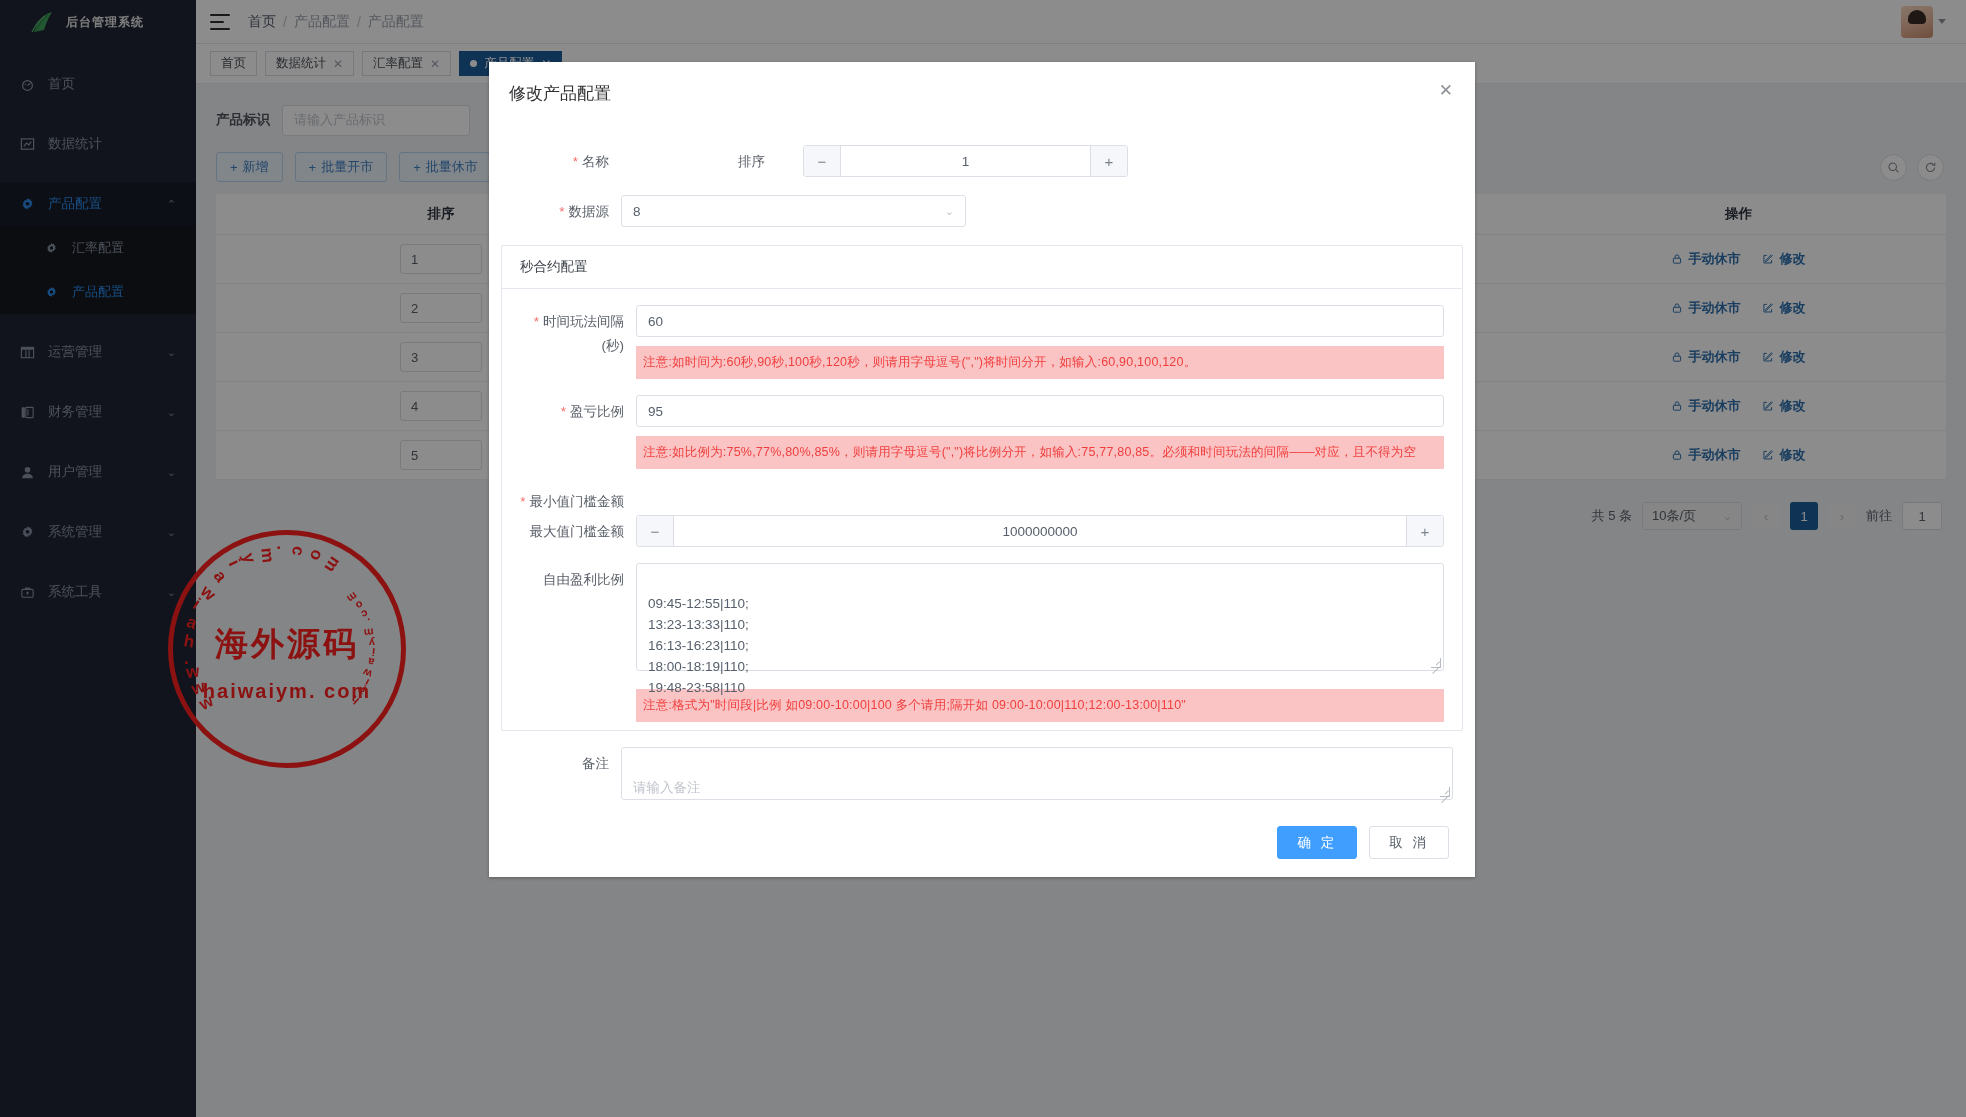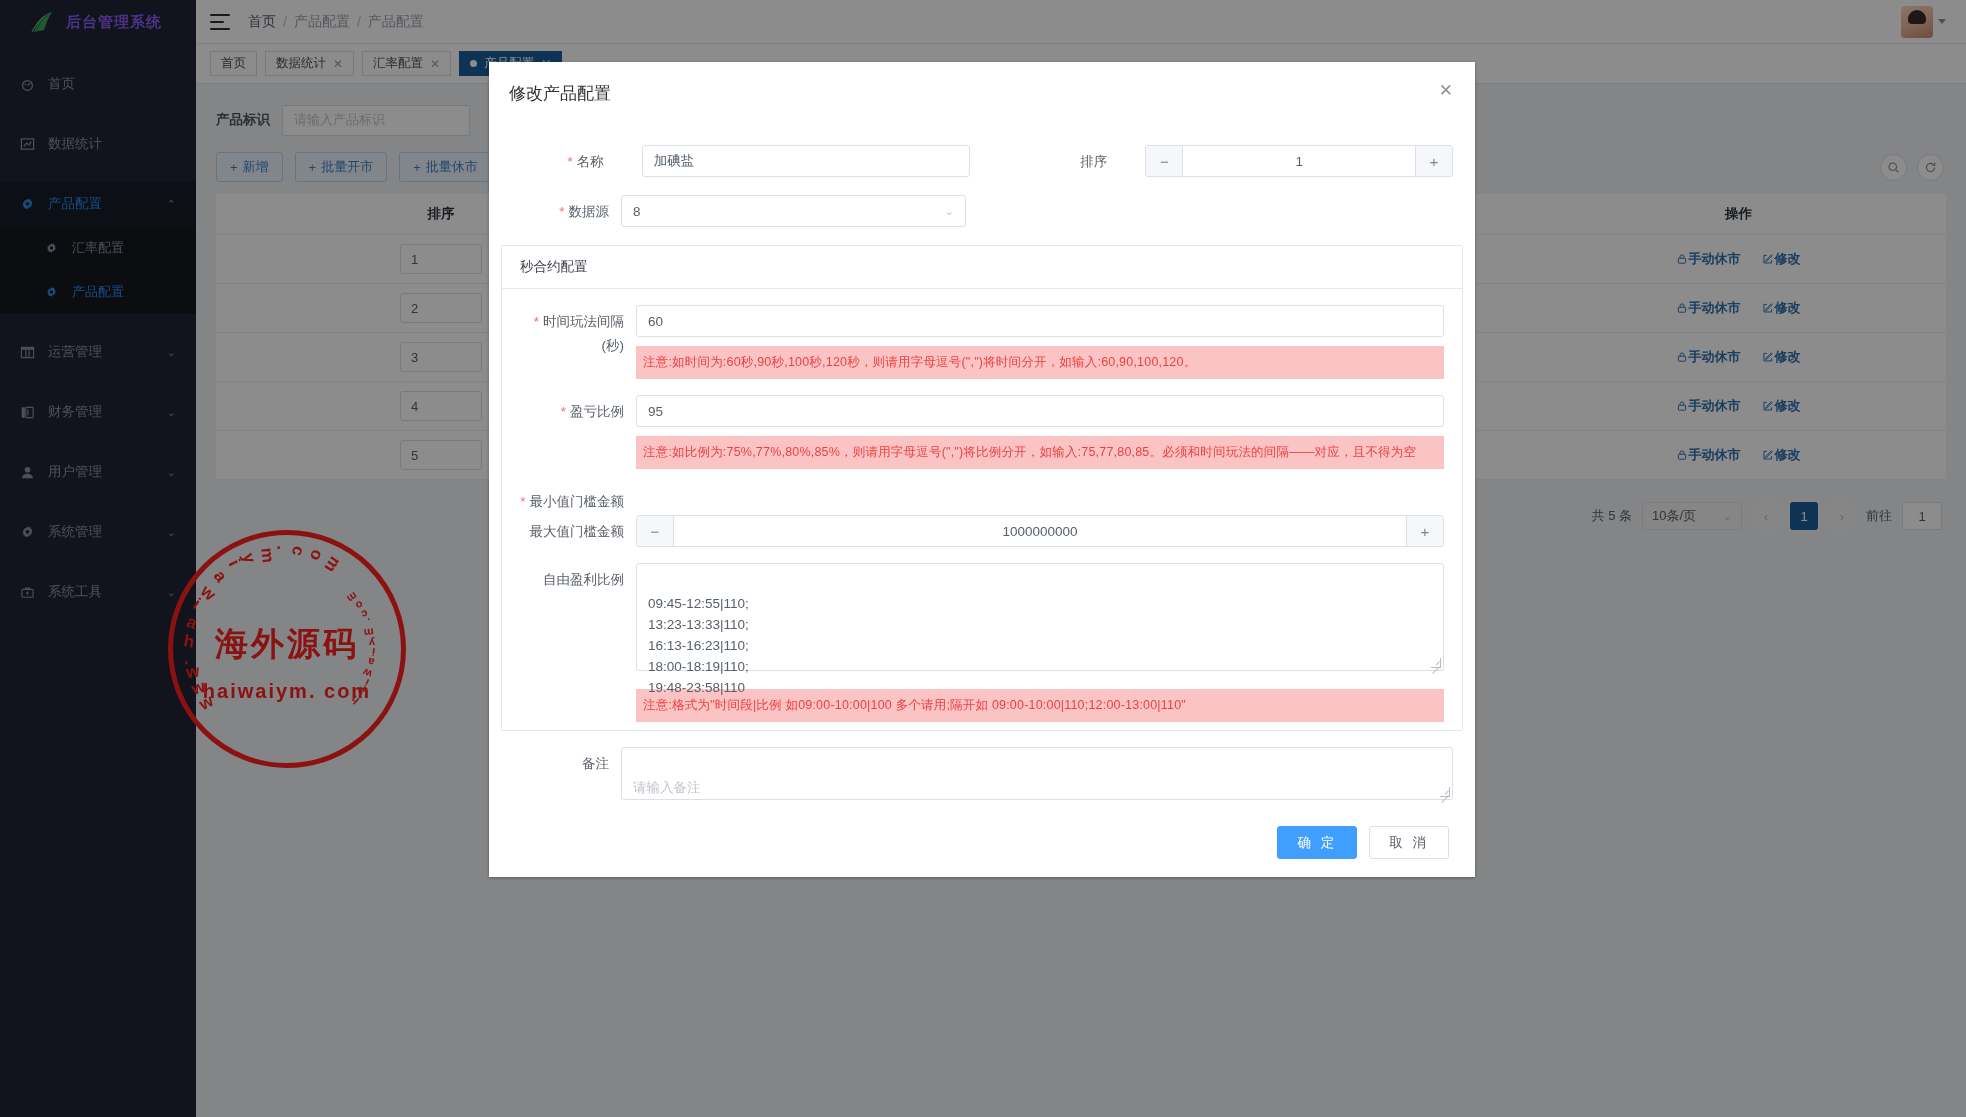--- a/index.html
+++ b/index.html
@@ -15,21 +15,21 @@
   
   #app-shell { position:absolute; inset:0; display:flex; }
 
   
   .sidebar {
     width: 196px; flex:0 0 196px; background:#1f2533; height:1117px;
     position:relative; z-index:2;
   }
   .logo-row { height:44px; display:flex; align-items:center; gap:10px; padding-left:30px; }
   .logo-mark { width:26px; height:24px; position:relative; flex:0 0 26px; }
-  .logo-text { color:#8b5cf6; font-size:15px; font-weight:bold; letter-spacing:1px; }
+  .logo-text { color:#e5e5e5; font-size:12px; font-weight:bold; letter-spacing:1px; }
 
   .menu { margin-top:18px; }
   .menu-item {
     height:44px; display:flex; align-items:center; gap:12px;
     padding-left:18px; color:#8b93a5; font-size:13.5px; cursor:pointer;
     position:relative;
   }
   .menu-item .mi-icon { width:18px; flex:0 0 18px; display:flex; align-items:center; justify-content:center; color:#8b93a5; }
   .menu-item .mi-arrow { margin-left:auto; margin-right:20px; color:#7c8496; font-size:11px; }
   .menu-item.open { color:#2d8cf0; background:#181d28; }
@@ -112,21 +112,21 @@
   }
   .cell-input {
     width:82px;height:30px;border:1px solid #dcdfe6;border-radius:3px;background:#fff;
     display:inline-flex;align-items:center;padding:0 10px;font-size:13px;color:#5a6068;
   }
   .sw { width:40px;height:20px;border-radius:10px;background:#1d5d9b;display:inline-block;position:relative; }
   .sw::after{ content:"";position:absolute;top:2px;left:22px;width:16px;height:16px;border-radius:50%;background:#fff; }
   .sw.off { background:#c4c7ce; }
   .sw.off::after{ left:2px; }
   .ops { display:flex; align-items:center; justify-content:center; gap:22px; font-size:13px; color:#2d6fae; }
-  .ops span { display:inline-flex; align-items:center; cursor:pointer; font-weight:bold; }
+  .ops span { display:inline-flex; align-items:center; gap:5px; cursor:pointer; font-weight:bold; }
 
   .pager { display:flex; align-items:center; justify-content:flex-end; gap:10px; margin-top:22px; font-size:13px; color:#5a6068; padding-right:4px;}
   .pg-select { height:28px; width:100px; border:1px solid #dcdfe6;border-radius:3px;background:#f4f4f5;display:flex;align-items:center;justify-content:space-between;padding:0 9px; }
   .pg-btn { width:28px;height:28px;background:#f4f4f5;border-radius:3px;display:flex;align-items:center;justify-content:center;color:#b5b9c0; }
   .pg-num { width:28px;height:28px;background:#1d5d9b;color:#fff;border-radius:3px;display:flex;align-items:center;justify-content:center; }
   .pg-jump { width:40px;height:28px;border:1px solid #dcdfe6;border-radius:3px;display:flex;align-items:center;justify-content:center;background:#fff;}
 
   
   .watermark { position:absolute; left:168px; top:530px; width:238px; height:238px; pointer-events:none; z-index:5; }
   .wm-ring { position:absolute; inset:0; border:5px solid #f22; border-radius:50%; }
@@ -622,23 +622,20 @@
 <div id="modal">
   <div class="m-head">
     <div class="m-title">修改产品配置</div>
     <div class="m-close">✕</div>
   </div>
 
   <div class="m-body">
 
     <div class="frow" style="margin-top:18px;gap:26px;">
       <div class="f-label req" style="width:110px;">名称</div>
-      <div class="inp" style="width:345px;">
-        <span>加碘盐</span>
-      </div>
       <div class="f-label" style="width:130px;">排序</div>
       <div class="num" style="width:325px;">
         <div class="nb">−</div>
         <div class="nv">1</div>
         <div class="nb right">+</div>
       </div>
     </div>
 
     <div class="frow" style="margin-top:18px;">
       <div class="f-label req" style="width:110px;">数据源</div>

